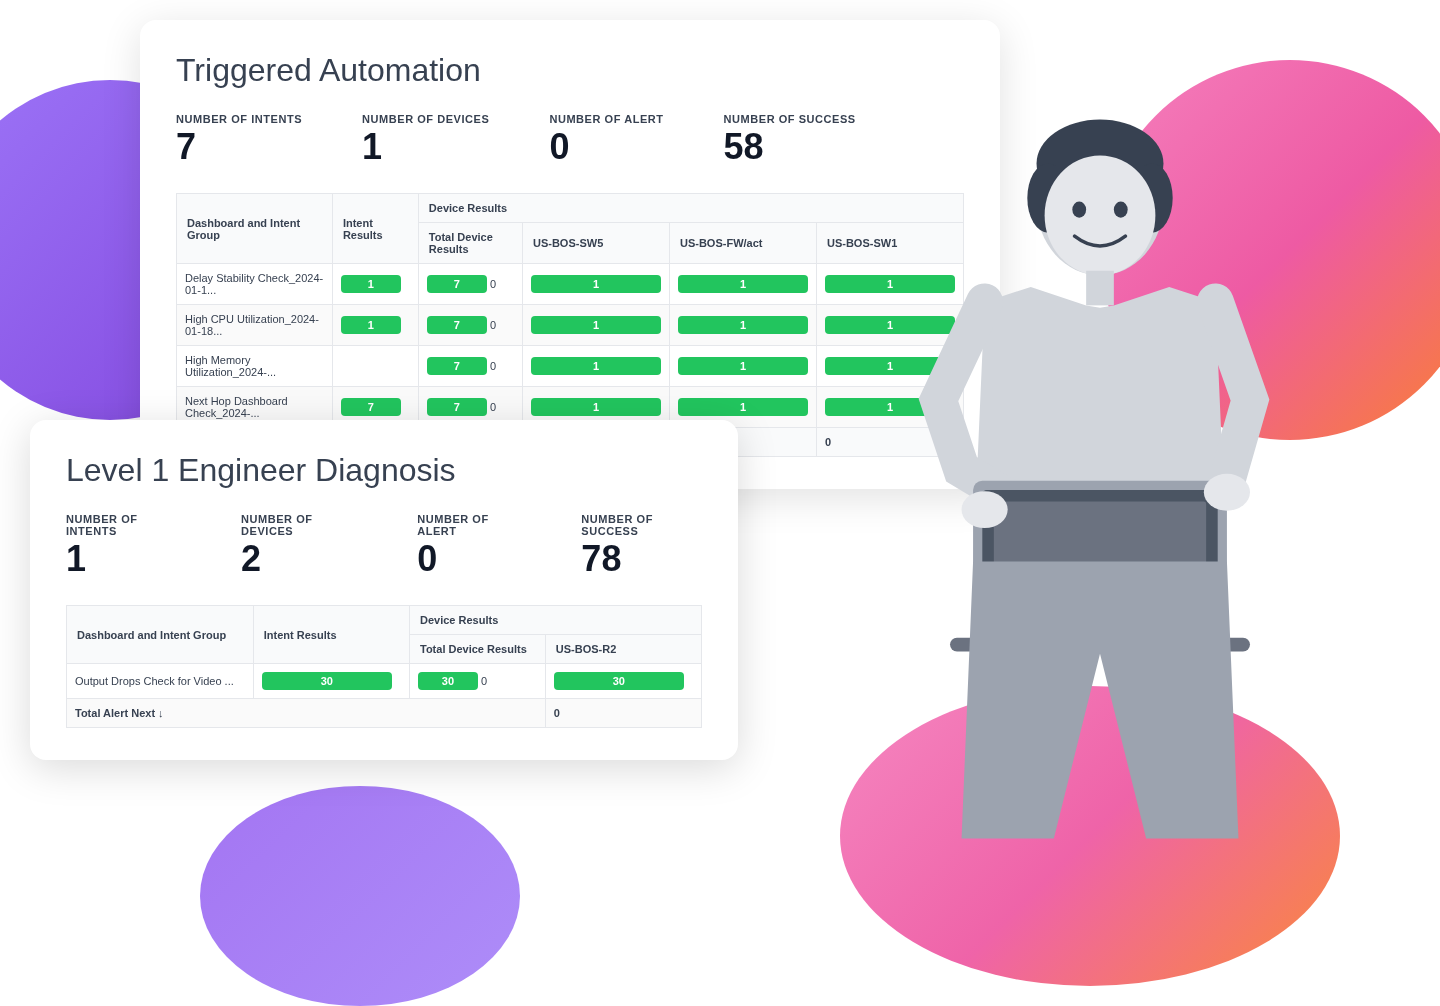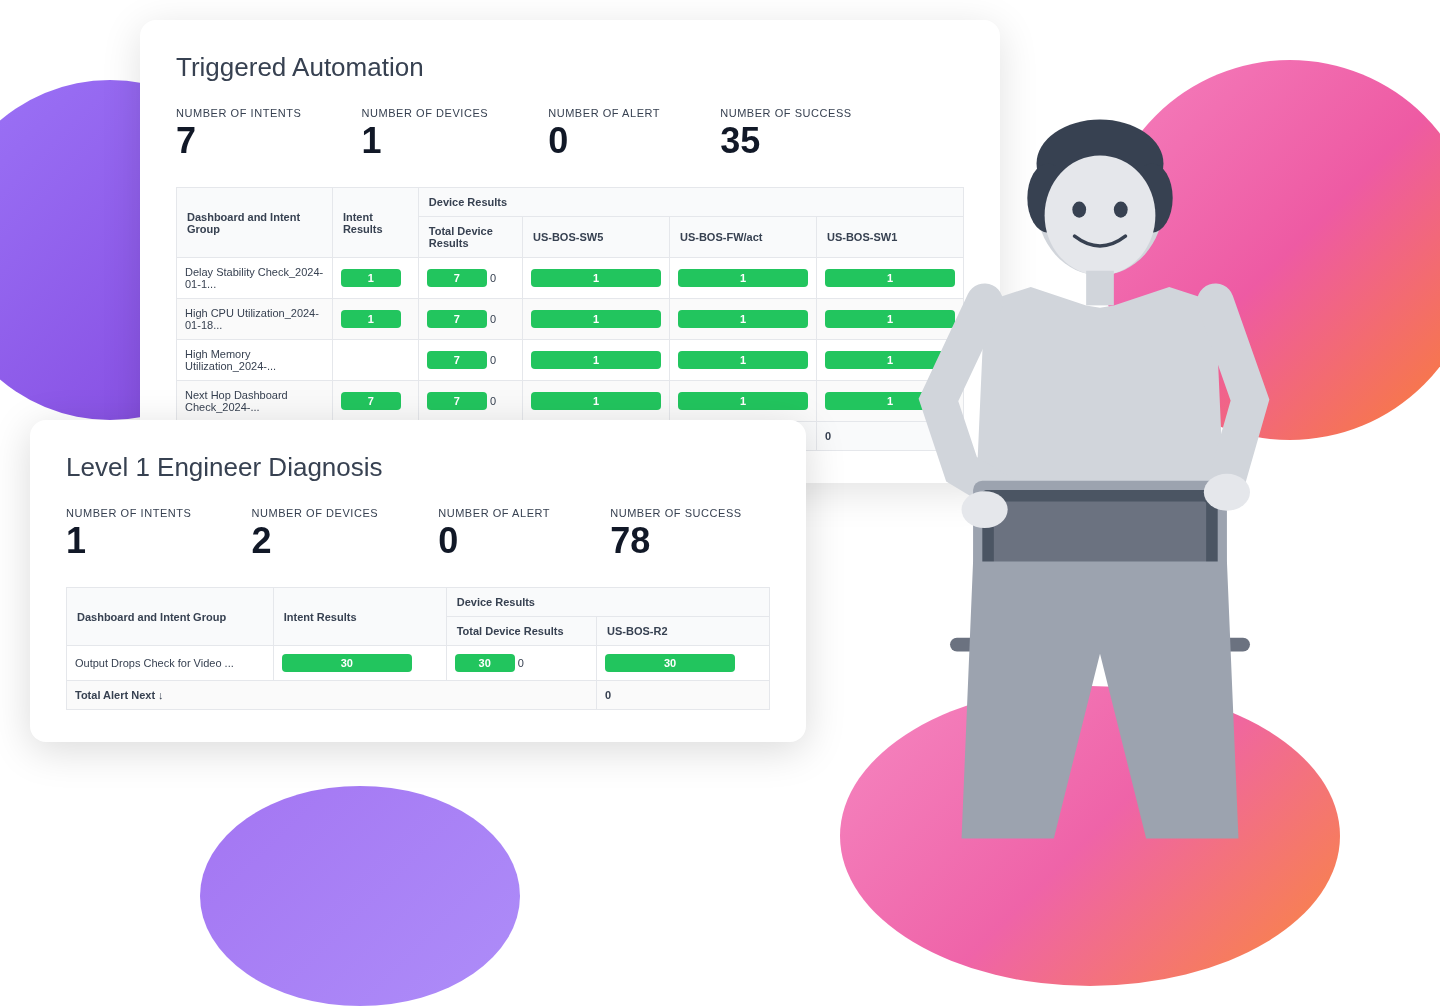--- a/index.html
+++ b/index.html
@@ -72,21 +72,21 @@
       border-radius: 16px;
       box-shadow: 0 8px 40px rgba(0,0,0,0.12);
       padding: 32px 36px;
       z-index: 2;
     }
 
     .card-front {
       position: absolute;
       top: 420px;
       left: 30px;
-      width: 776px;
+      width: 708px;
       background: #ffffff;
       border-radius: 16px;
       box-shadow: 0 8px 40px rgba(0,0,0,0.15);
       padding: 32px 36px;
       z-index: 3;
     }
 
     
     .person-area {
       position: absolute;
@@ -100,37 +100,37 @@
       justify-content: center;
     }
 
     .person-svg {
       width: 100%;
       height: 100%;
     }
 
     
     .card-title {
-      font-size: 26px;
+      font-size: 32px;
       font-weight: 400;
       color: #374151;
       margin-bottom: 24px;
     }
 
     .stats-row {
       display: flex;
       gap: 60px;
       margin-bottom: 28px;
     }
 
     .stat-item {}
 
     .stat-label {
       font-size: 11px;
-      font-weight: 400;
+      font-weight: 700;
       color: #374151;
       letter-spacing: 0.05em;
       text-transform: uppercase;
       margin-bottom: 4px;
     }
 
     .stat-value {
       font-size: 36px;
       font-weight: 700;
       color: #111827;
@@ -240,21 +240,21 @@
     <div class="stat-item">
       <div class="stat-label">NUMBER OF DEVICES</div>
       <div class="stat-value">1</div>
     </div>
     <div class="stat-item">
       <div class="stat-label">NUMBER OF ALERT</div>
       <div class="stat-value">0</div>
     </div>
     <div class="stat-item">
       <div class="stat-label">NUMBER OF SUCCESS</div>
-      <div class="stat-value">35</div>
+      <div class="stat-value">58</div>
     </div>
   </div>
 
   <table class="data-table">
     <thead>
       <tr>
         <th rowspan="2">Dashboard and Intent Group</th>
         <th rowspan="2">Intent Results</th>
         <th colspan="5" class="device-results-header col-group-header">Device Results</th>
       </tr>

